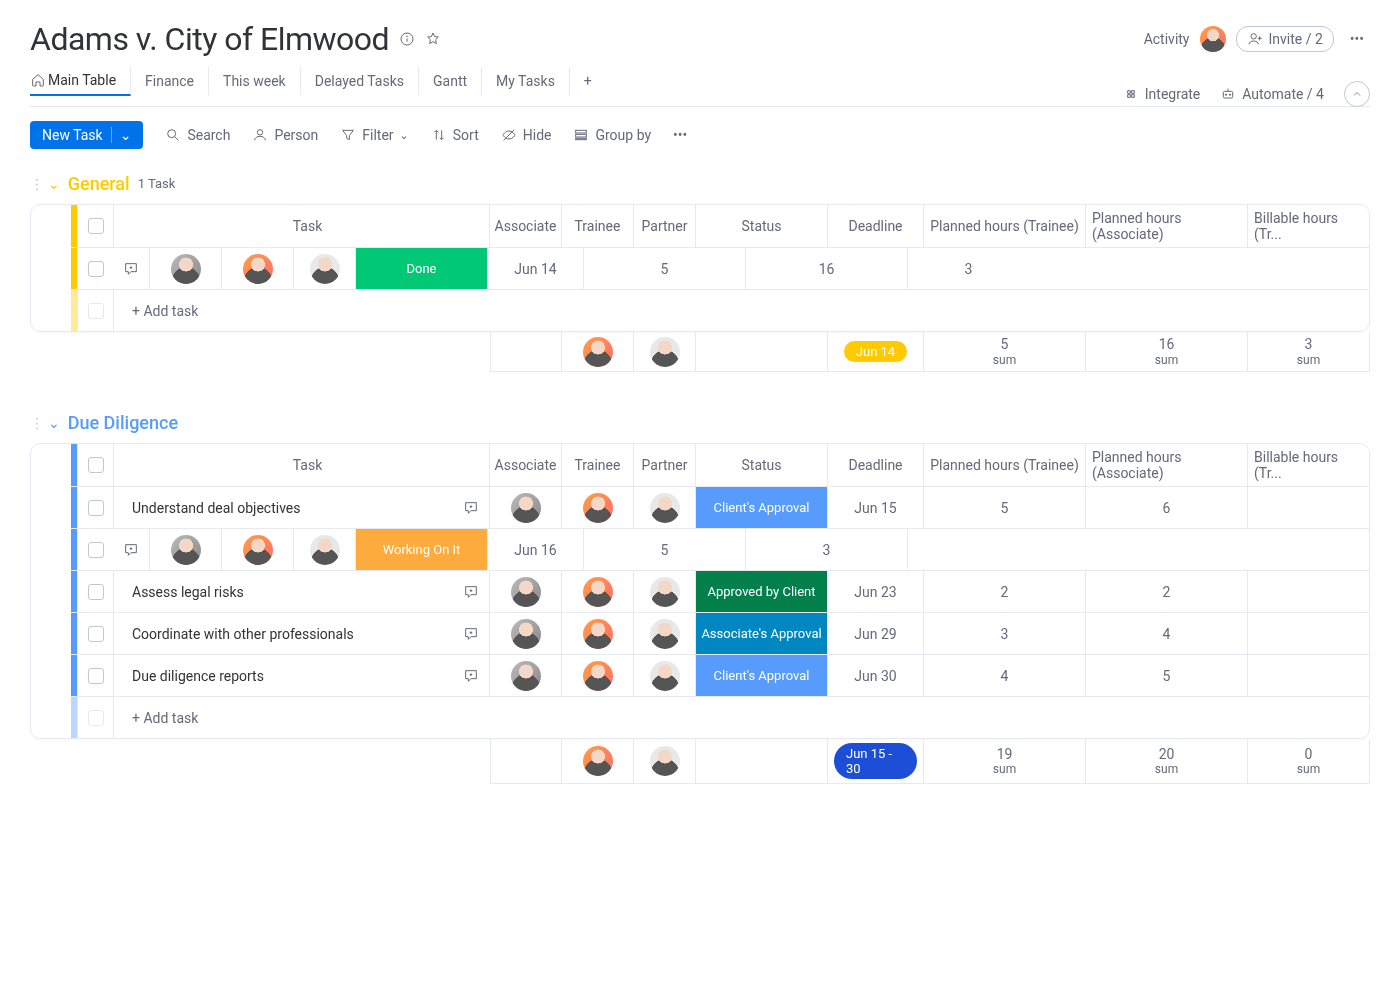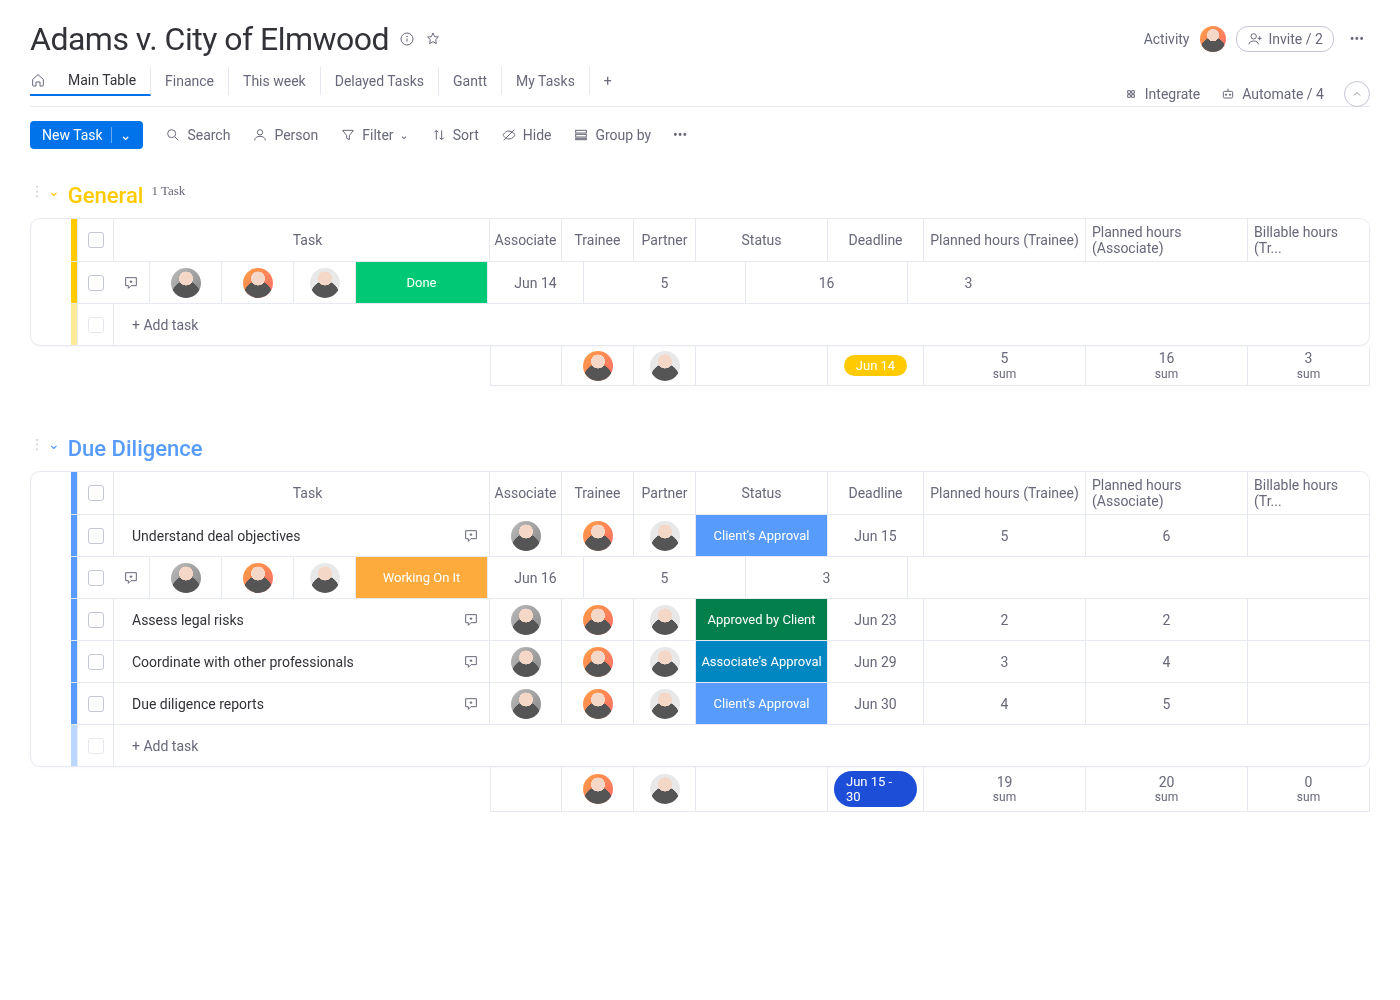--- a/index.html
+++ b/index.html
@@ -21,37 +21,37 @@
   .hdr{display:flex;align-items:center;gap:10px;margin-bottom:8px;}
   .title{font-size:32px;font-weight:400;letter-spacing:-0.5px;}
   .hdr .spacer{flex:1;}
   .activity{color:var(--gray);font-size:14px;}
   .invite{border:1px solid var(--light);border-radius:12px;padding:4px 10px;color:var(--gray);display:flex;align-items:center;gap:6px;}
   .dots{color:var(--gray);padding:0 6px;}
   .icon{display:inline-flex;width:16px;height:16px;color:var(--gray);}
   .icon svg{width:100%;height:100%;stroke:currentColor;fill:none;stroke-width:1.5;}
   
   .tabs{display:flex;align-items:center;gap:0;border-bottom:1px solid var(--border);margin-bottom:12px;}
-  .tab{padding:6px 14px;color:var(--gray);font-size:14px;cursor:pointer;display:flex;align-items:center;gap:22px;border-right:1px solid var(--border);}
+  .tab{padding:6px 14px;color:var(--gray);font-size:14px;cursor:pointer;display:flex;align-items:center;gap:2px;border-right:1px solid var(--border);}
   .tab:first-child{padding-left:0;}
   .tab.active{color:var(--text);border-bottom:2px solid var(--blue);margin-bottom:-1px;}
   .tab:last-of-type{border-right:none;}
   .tabrow-right{display:flex;gap:20px;align-items:center;color:var(--gray);font-size:14px;}
   .tabrow{display:flex;align-items:flex-end;}
   .circle{border:1px solid var(--light);border-radius:50%;width:26px;height:26px;display:inline-flex;align-items:center;justify-content:center;}
   
   .toolbar{display:flex;align-items:center;gap:22px;margin:14px 0 24px;}
   .newbtn{background:var(--blue);color:#fff;border-radius:4px;padding:6px 12px;font-size:14px;display:flex;align-items:center;gap:8px;}
   .newbtn .chev{border-left:1px solid rgba(255,255,255,.4);padding-left:8px;}
   .tool{color:var(--gray);display:flex;align-items:center;gap:6px;font-size:14px;}
   
   .group{margin-bottom:40px;}
   .ghdr{display:flex;align-items:center;gap:8px;margin-bottom:10px;}
-  .gname{font-size:22px;font-weight:500;margin-top:10px;}
-  .gcount{color:var(--gray);font-size:13px;font-family:Liberation Serif, serif;}
+  .gname{font-size:18px;font-weight:500;}
+  .gcount{color:var(--gray);font-size:13px;}
   .general{color:#ffcb00;}
   .duedil{color:#579bfc;}
   
   .tbl{border:1px solid var(--border);border-radius:10px;overflow:hidden;box-shadow:0 1px 3px rgba(0,0,0,.03);padding-left:40px;}
   .row{display:flex;align-items:stretch;border-top:1px solid var(--border);min-height:42px;}
   .row:first-child{border-top:none;background:#fff;}
   .row.header .cell{color:var(--gray);font-size:14px;}
   .cell{border-left:1px solid var(--border);display:flex;align-items:center;justify-content:center;padding:4px 6px;color:var(--gray);font-size:14px;}
   .cell:first-child{border-left:none;}
   .sidebar{width:6px;flex:0 0 6px;padding:0;border:none;}

